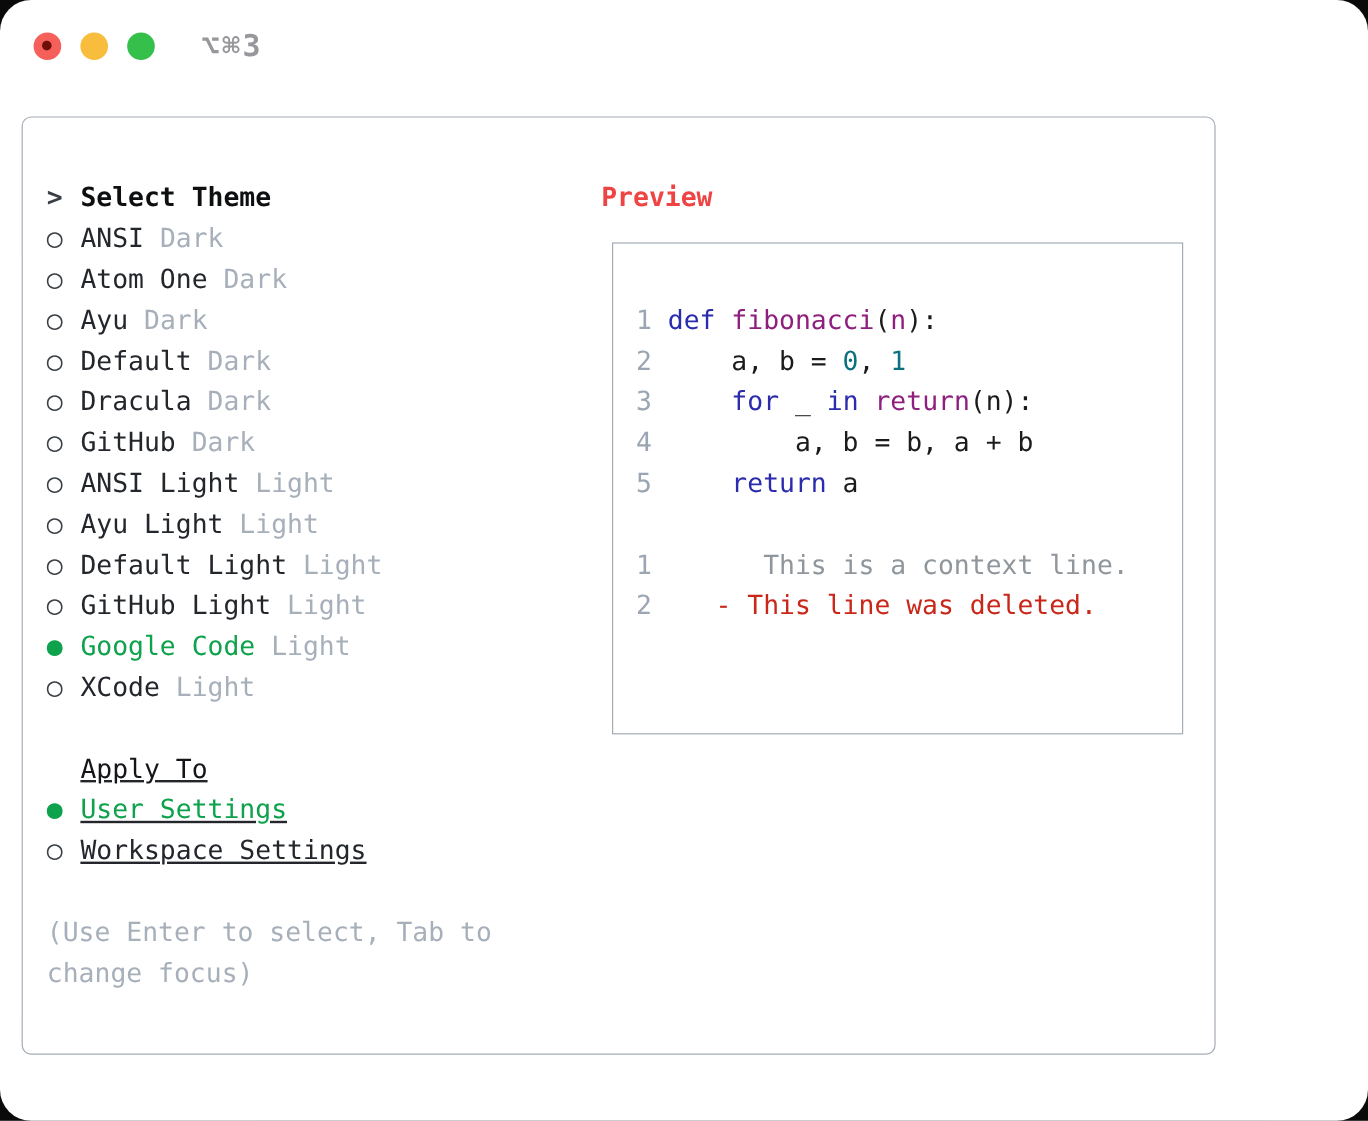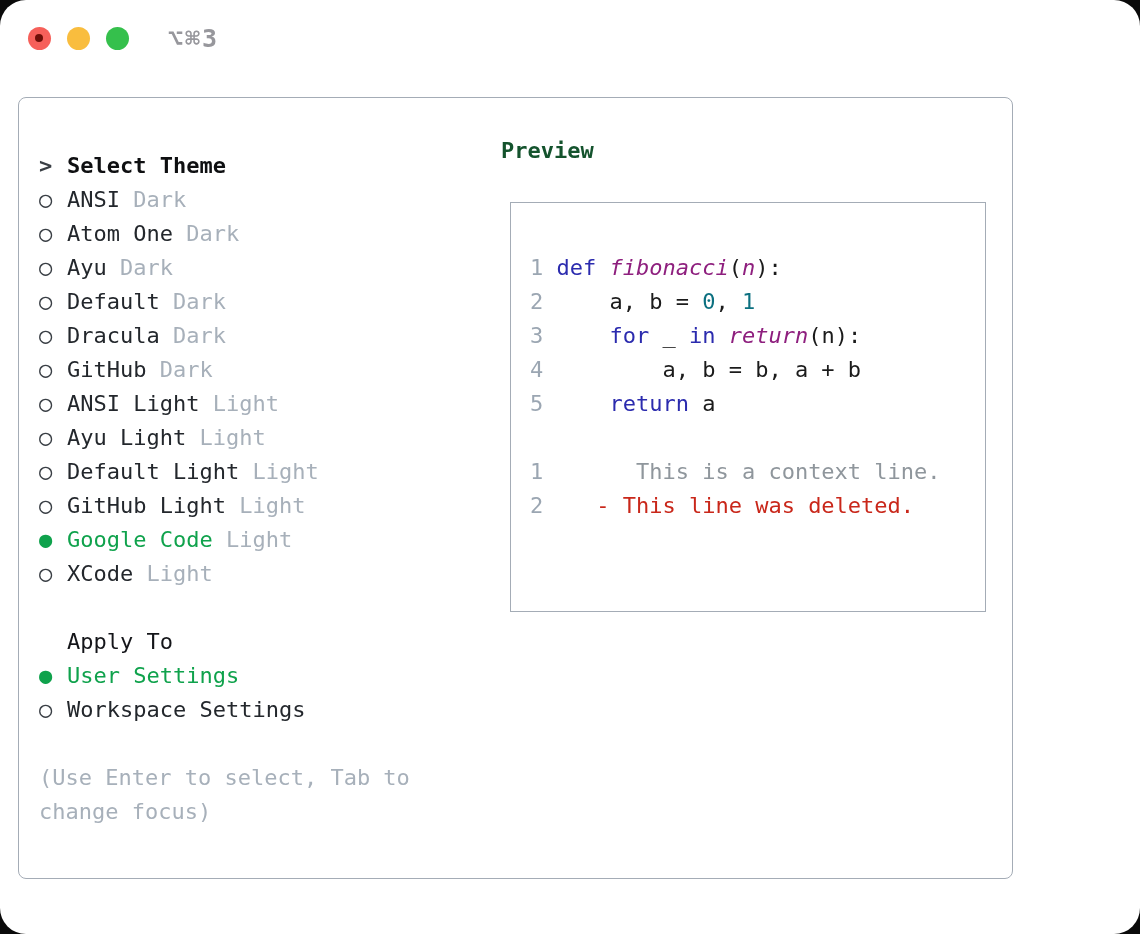--- a/index.html
+++ b/index.html
@@ -33,40 +33,40 @@
   .row { height: 34px; line-height: 34px; font-size: 22px; white-space: pre; }
   .bullet { display: inline-block; width: 28px; }
   .left-panel { position: absolute; left: 20px; top: 51px; }
   .list-header { font-weight: bold; color: #0e0f11; }
   .list-header .bullet { color: #0e0f11; }
   .t-name { color: var(--text-dark); }
   .t-variant { color: var(--muted-gray); }
   .row.selected .t-name, .row.selected .opt-label { color: var(--accent-green); }
   .row.selected .bullet { color: var(--accent-green); }
   .row .bullet { color: #3a3f45; }
-  .apply-block { margin-top: 34px; }
+  .apply-block { margin-top: 34px; text-decoration: underline; }
   .apply-header { color: #141519; }
   .opt-label { color: var(--text-dark); }
   .help-block { margin-top: 34px; }
   .help-line { color: var(--muted-gray); }
   
   .preview-header {
-    position: absolute; left: 482px; top: 36px; height: 34px; line-height: 34px;
-    font-size: 22px; font-weight: bold; color: #14532d;
+    position: absolute; left: 482px; top: 51px; height: 34px; line-height: 34px;
+    font-size: 22px; font-weight: bold; color: #ef4444;
   }
   .preview-box {
     position: absolute; left: 491px; top: 104px; width: 476px; height: 410px;
     border: 1.5px solid var(--border-gray); box-sizing: border-box;
     padding: 48px 0 0 19px; overflow: hidden;
   }
   .code-line { height: 34px; line-height: 34px; font-size: 22px; white-space: pre; }
   .ln { display: inline-block; width: 1ch; margin-right: 1ch; text-align: right; color: var(--lnum-gray); }
   .gap-line { height: 34px; }
   .tok-kw  { color: var(--kw-blue); }
-  .tok-fn  { color: var(--fn-purple); font-style: italic; }
+  .tok-fn  { color: var(--fn-purple); }
   .tok-num { color: var(--lit-teal); }
   .tok-pl  { color: #1b1b1b; }
   .diff-text.context { color: var(--ctx-gray); }
   .diff-text.deleted { color: var(--del-red); }
   .diff-text.added   { color: var(--add-green); }
 </style>
 </head>
 <body>
 
 <div class="titlebar">

